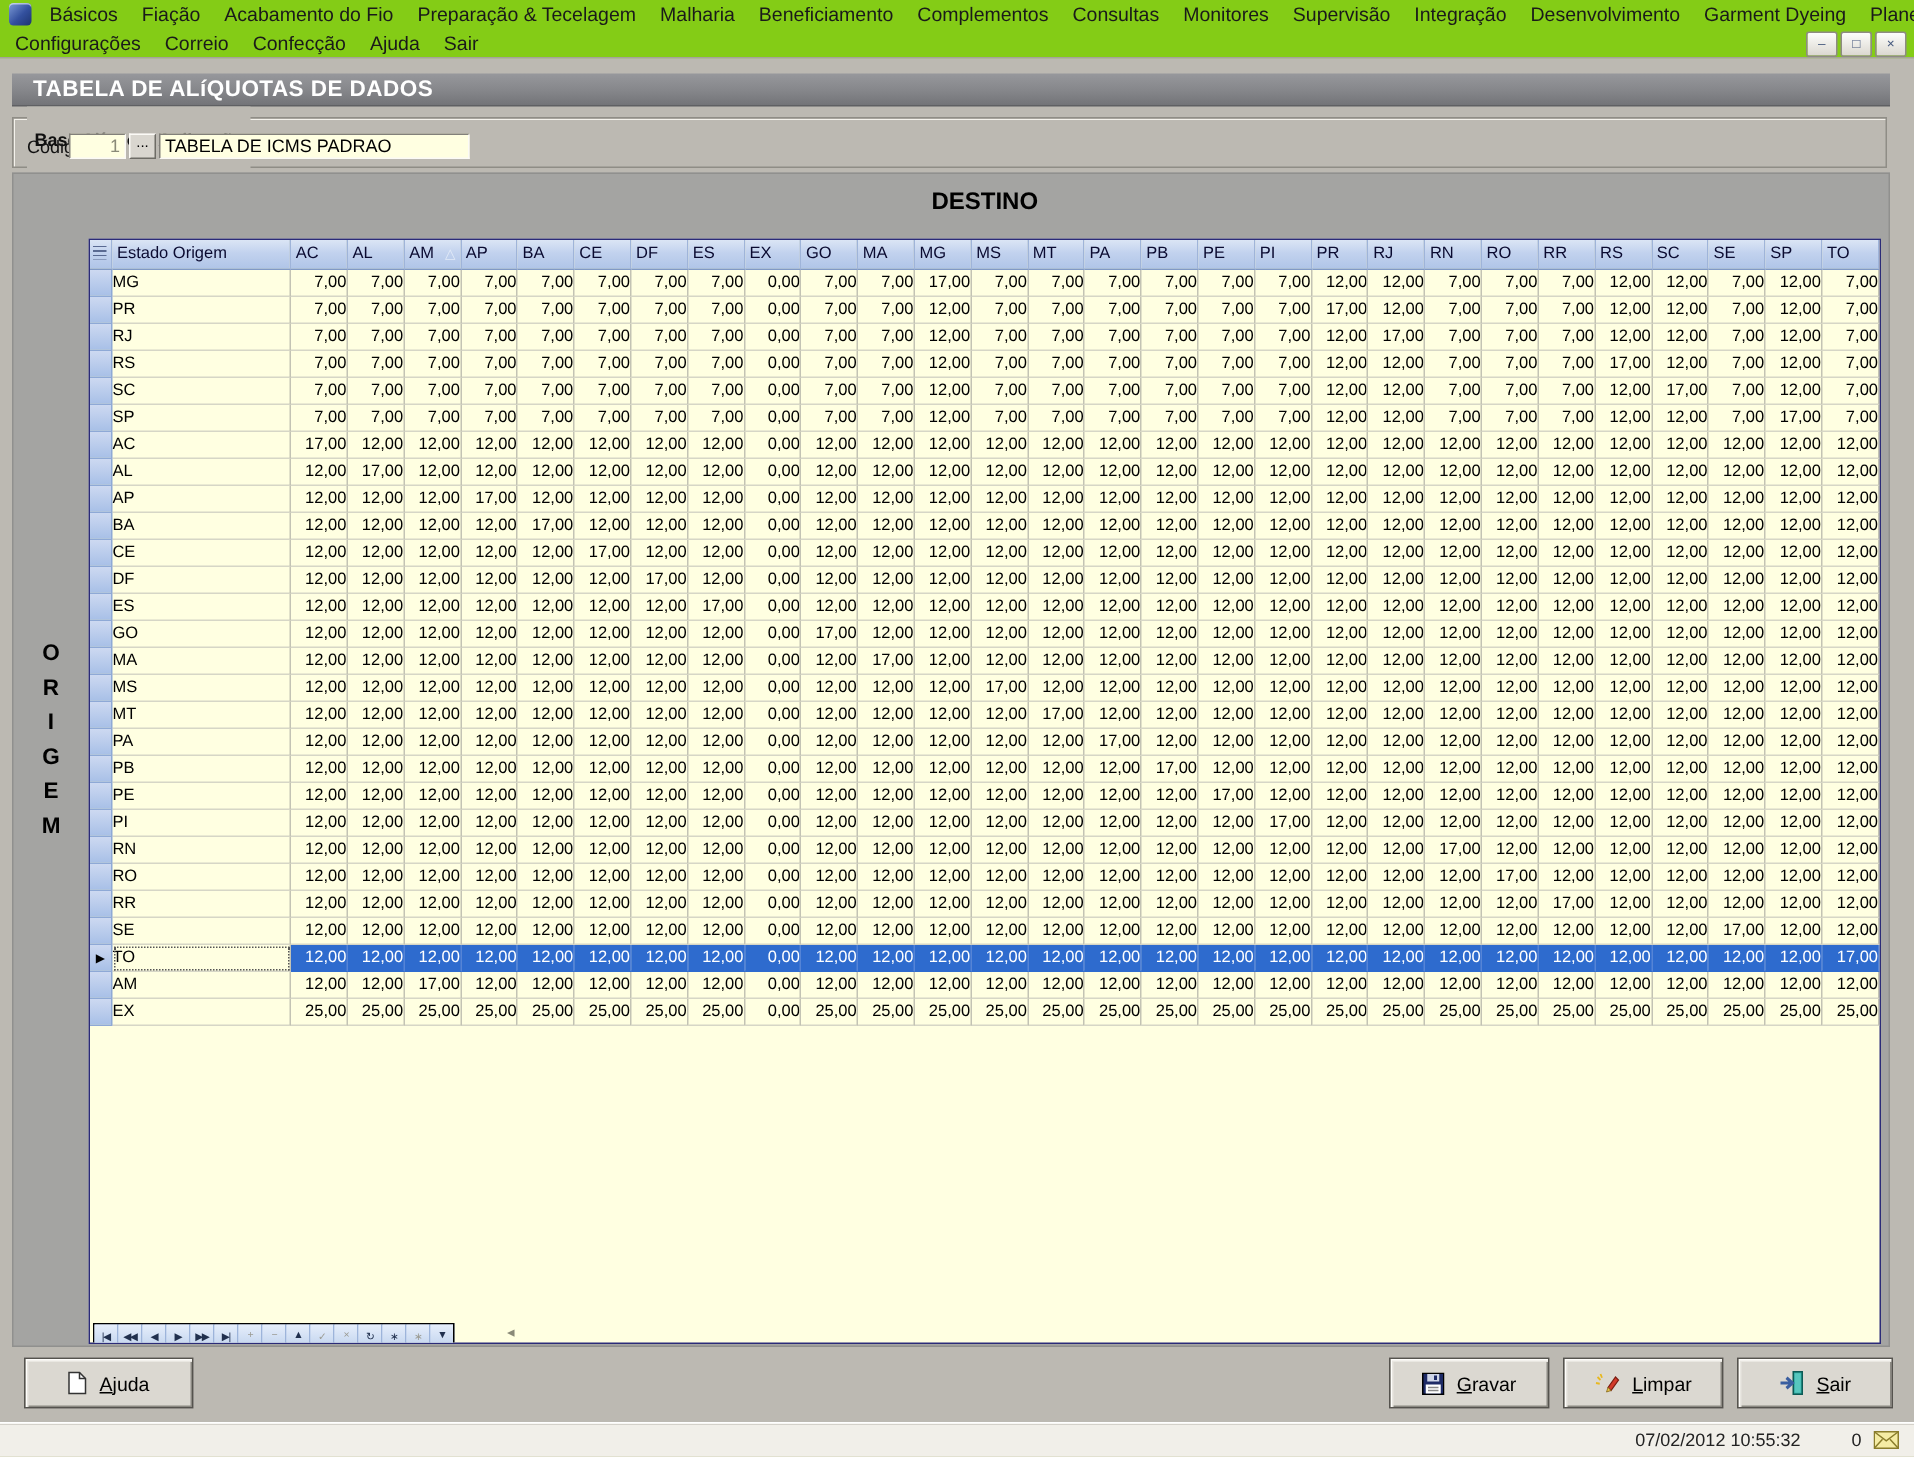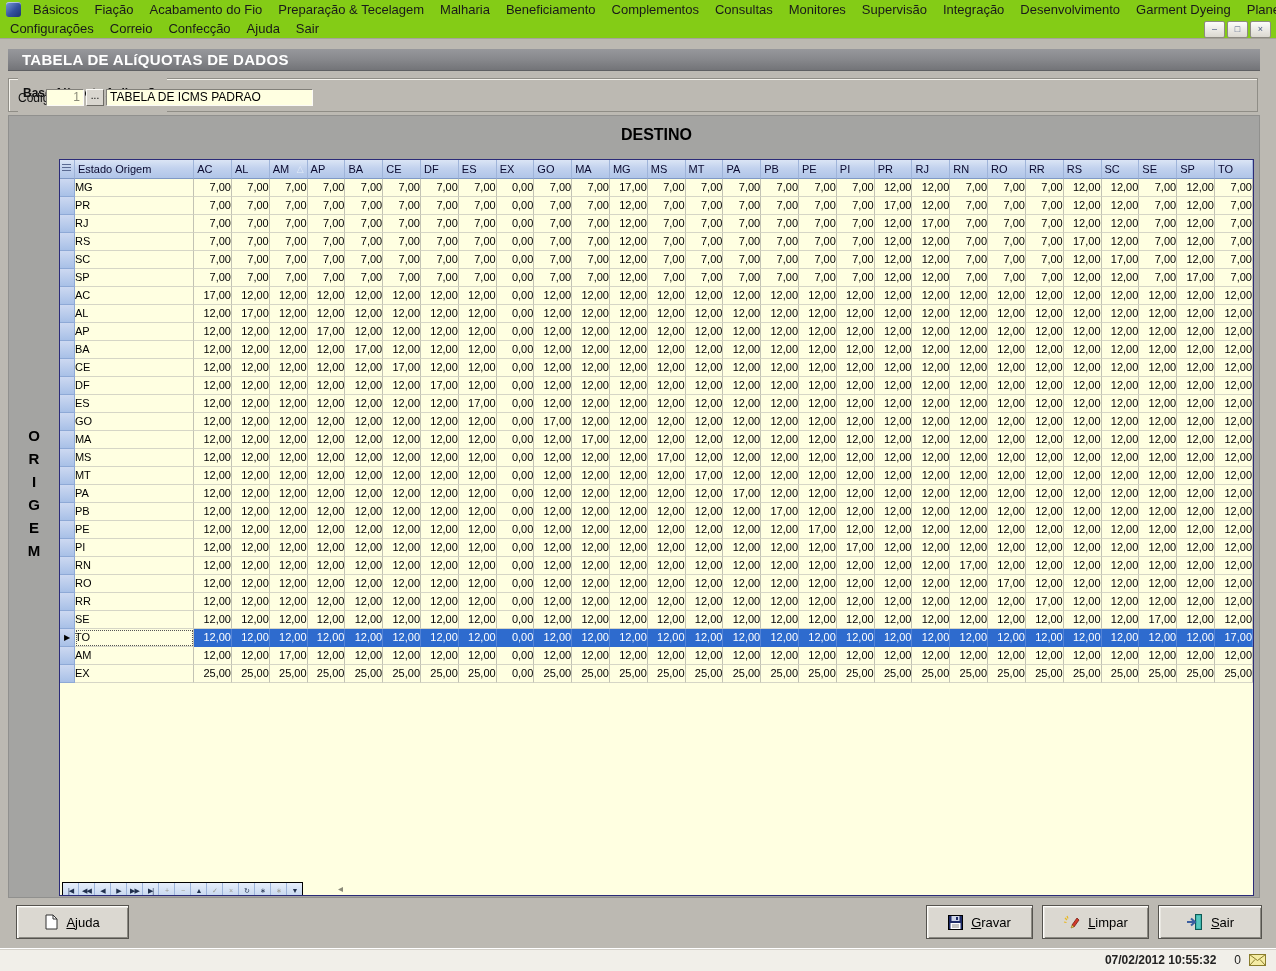--- a/index.html
+++ b/index.html
@@ -87,21 +87,21 @@
   #btn-novo{left:16px;width:113px;}
   #btn-gravar{left:926px;width:107px;justify-content:center;}
   #btn-limpar{left:1042px;width:107px;}
   #btn-sair{left:1158px;width:104px;}
   
   #statusbar{position:absolute;left:0;top:948px;width:1276px;height:23px;background:#f1efe9;
     border-top:1px solid #fff;box-shadow:inset 0 1px 0 #d4d1ca;
     display:flex;align-items:center;font-size:12px;color:#222;box-sizing:border-box;}
   #status-left{margin-left:10px;display:flex;gap:26px;}
   #status-spacer{flex:1;}
-  #status-datetime{margin-right:18px;font-weight:bold;}
+  #status-datetime{margin-right:34px;}
   #status-mailcount{margin-right:8px;}
   #status-mail{margin-right:10px;display:flex;align-items:center;}
 </style>
 </head>
 <body>
 
 <div id="menubar">
   <div id="menu-row-1" class="menu-row">
     <span class="app-icon"></span>
   <div class="menu-item">Básicos</div>

